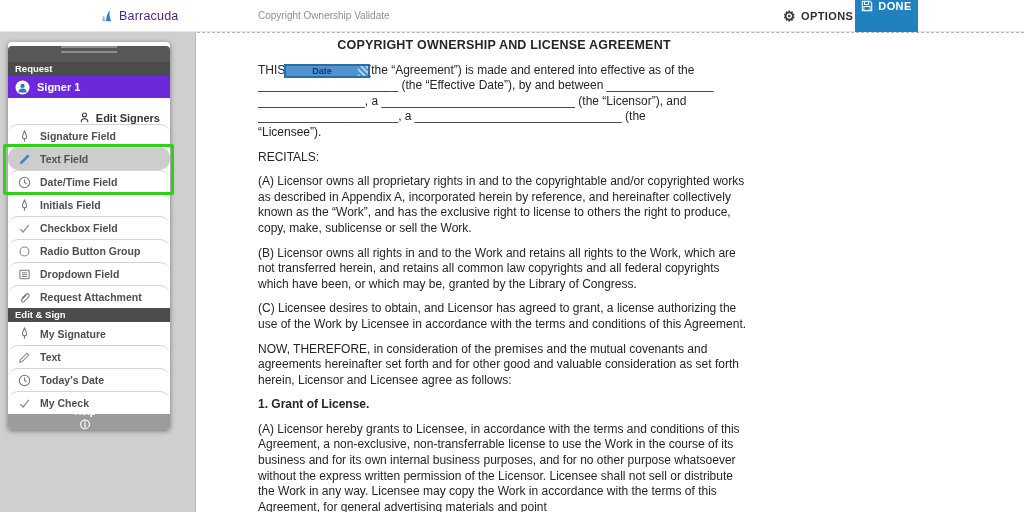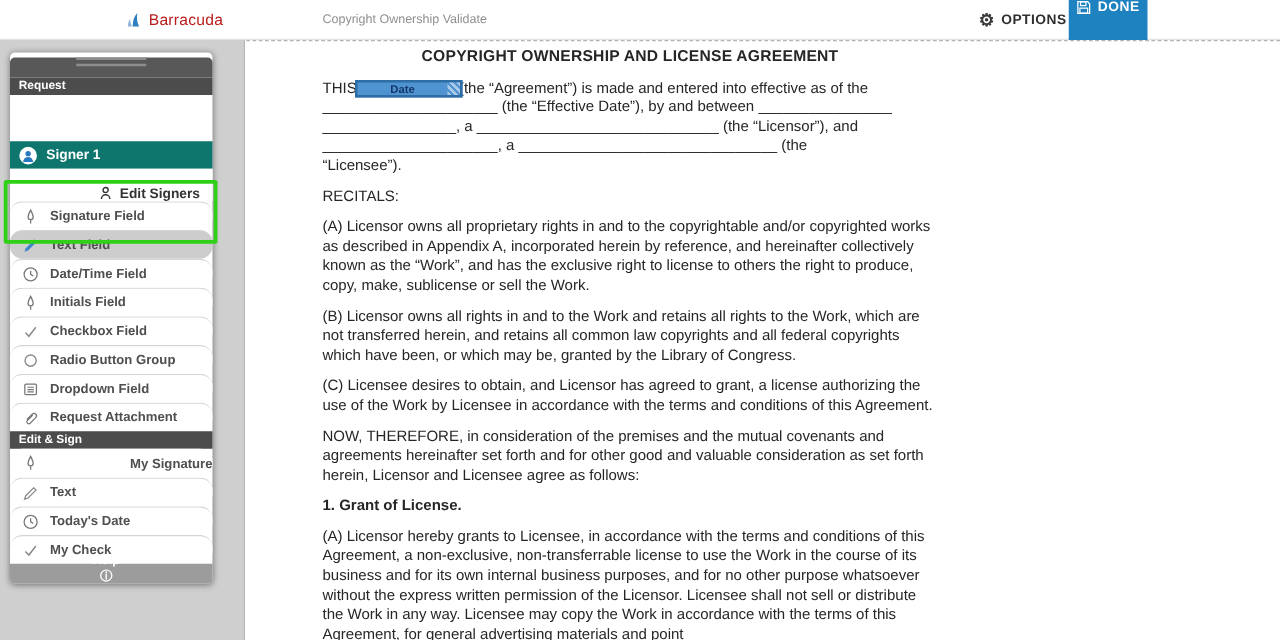--- a/index.html
+++ b/index.html
@@ -3,42 +3,42 @@
 <meta charset="utf-8">
 <style>
   * { margin:0; padding:0; box-sizing:border-box; }
   html,body { width:1024px; height:512px; overflow:hidden; }
   body { font-family:"Liberation Sans", sans-serif; background:#fff; position:relative; }
 
   
   .topbar { position:absolute; left:0; top:0; width:1024px; height:32px; background:#fff;
             border-bottom:1px solid #e4e4e4; z-index:20; }
   .brand { position:absolute; left:101px; top:0; height:32px; display:flex; align-items:center; gap:4px; }
-  .brand-text { font-size:12.5px; color:#b91c1c; letter-spacing:.2px; }
+  .brand-text { font-size:12.5px; color:#4c1d95; letter-spacing:.2px; }
   .doc-title { position:absolute; left:258px; top:0; line-height:32px; font-size:10px; color:#8f8f8f; }
   .options-btn { position:absolute; left:783px; top:0; height:32px; display:flex; align-items:center; gap:5px;
                  font-size:11px; font-weight:bold; color:#2e2e2e; letter-spacing:.4px; cursor:pointer; }
   .gear { font-size:14px; color:#3a3a3a; line-height:1; }
   .done-btn { position:absolute; left:855px; top:0; width:63px; height:32px; background:#1f82c0; color:#fff;
               display:flex; align-items:flex-start; justify-content:center; gap:5px; font-size:11px; font-weight:bold;
               letter-spacing:.4px; cursor:pointer; }
 
   
   .left-col { position:absolute; left:0; top:32px; width:196px; height:480px; background:#cfcfcf;
               border-right:1px solid #b9b9b9; }
 
   
   .panel { position:absolute; left:8px; top:42px; width:162px; z-index:4;
            box-shadow:0 1px 5px rgba(0,0,0,.45); border-radius:4px; background:#fff; }
   .dragbar { height:16px; background:#585858; border-radius:4px 4px 0 0; }
   .grip { width:56px; height:7px; margin:4px auto 0; border-top:2px solid #8d8d8d; border-bottom:2px solid #8d8d8d; }
   .sec-head { height:14px; background:#4c4c4c; color:#fff; font-size:9.5px; font-weight:bold;
               line-height:14px; padding-left:7px; }
-  .signer-row { height:22px; background:#0f766e; color:#fff; display:flex; align-items:center; gap:7px;
-                padding-left:7px; font-size:11px; font-weight:bold; cursor:pointer;margin-top:37px; }
+  .signer-row { height:22px; background:#6d28d9; color:#fff; display:flex; align-items:center; gap:7px;
+                padding-left:7px; font-size:11px; font-weight:bold; cursor:pointer; }
   .editsigners-row { height:26px; background:#fff; display:flex; align-items:flex-end; justify-content:flex-end;
                      gap:4px; padding-right:10px; font-size:11px; font-weight:bold; color:#333; cursor:pointer; }
   .row { height:23px; background:#fff; display:flex; align-items:center; gap:9px; padding-left:9px;
          border-top:1px solid #d4d4d4; font-size:10.5px; font-weight:bold; color:#4f4f4f; cursor:pointer;border-radius:10px; }
   .row.selected { background:#cdcdcd; }
   .icn { width:14px; height:14px; flex:0 0 14px; display:flex; align-items:center; justify-content:center; }
   .icn svg { display:block; }
   .help-bar { height:16px; background:#9c9c9c; border-radius:0 0 4px 4px; display:flex; align-items:center;
               justify-content:flex-end; gap:3px; padding-right:8px; color:#fff; font-size:10px; font-weight:bold;
               cursor:pointer;flex-direction:column; }
@@ -200,21 +200,21 @@
     <span class="icn">
       <svg width="13" height="13" viewBox="0 0 14 14">
         <path d="M4.2 7.8 L8.4 3.6 a2.1 2.1 0 0 1 3 3 L6.6 11.4 a1.7 1.7 0 0 1 -2.4 -2.4 L8.6 4.6" fill="none" stroke="#777" stroke-width="1.1" stroke-linecap="round"></path>
       </svg>
     </span>
     <span>Request Attachment</span>
   </div>
 
   <div class="sec-head">Edit &amp; Sign</div>
 
-  <div class="row" style="border-top:none;justify-content:space-between;">
+  <div class="row" style="border-top:none;">
     <span class="icn">
       <svg width="13" height="13" viewBox="0 0 14 14">
         <path d="M7 1.2 C5.8 3.4 4.8 5.5 4.8 7.2 a2.2 2.2 0 0 0 4.4 0 C9.2 5.5 8.2 3.4 7 1.2 Z" fill="none" stroke="#777" stroke-width="1.1"></path>
         <line x1="7" y1="9.6" x2="7" y2="12.6" stroke="#777" stroke-width="1.1"></line>
       </svg>
     </span>
     <span>My Signature</span>
   </div>
 
   <div class="row">

